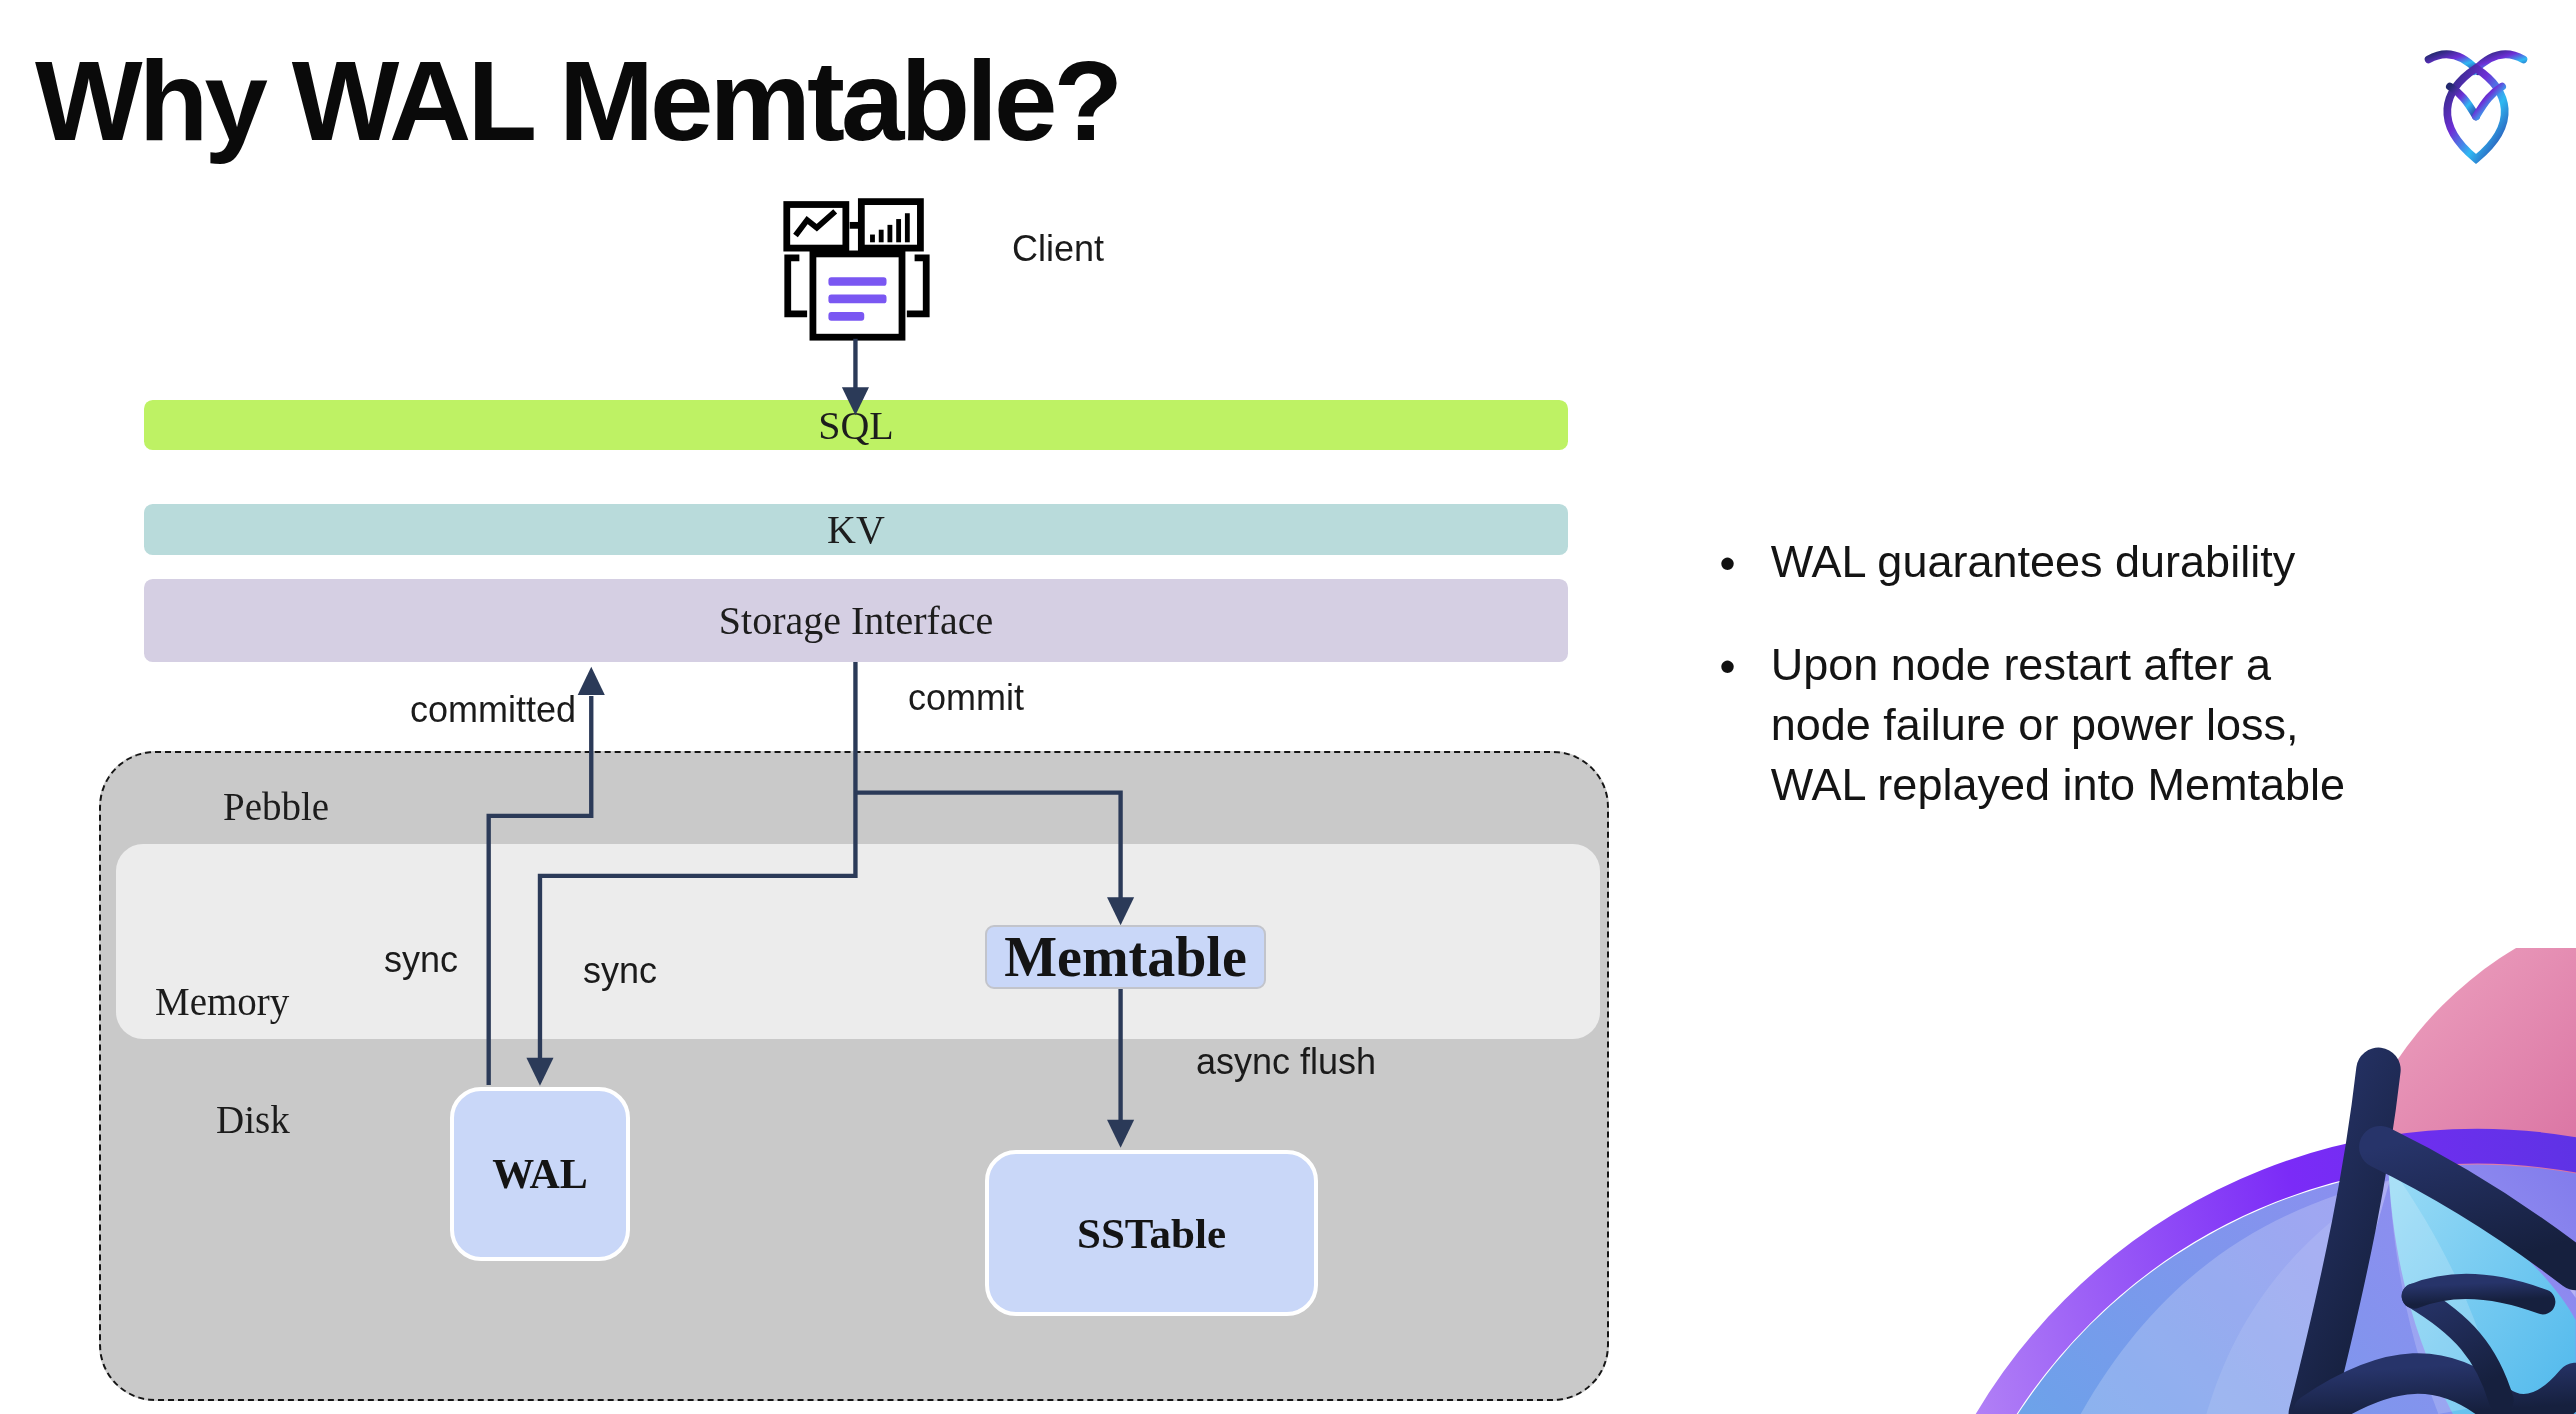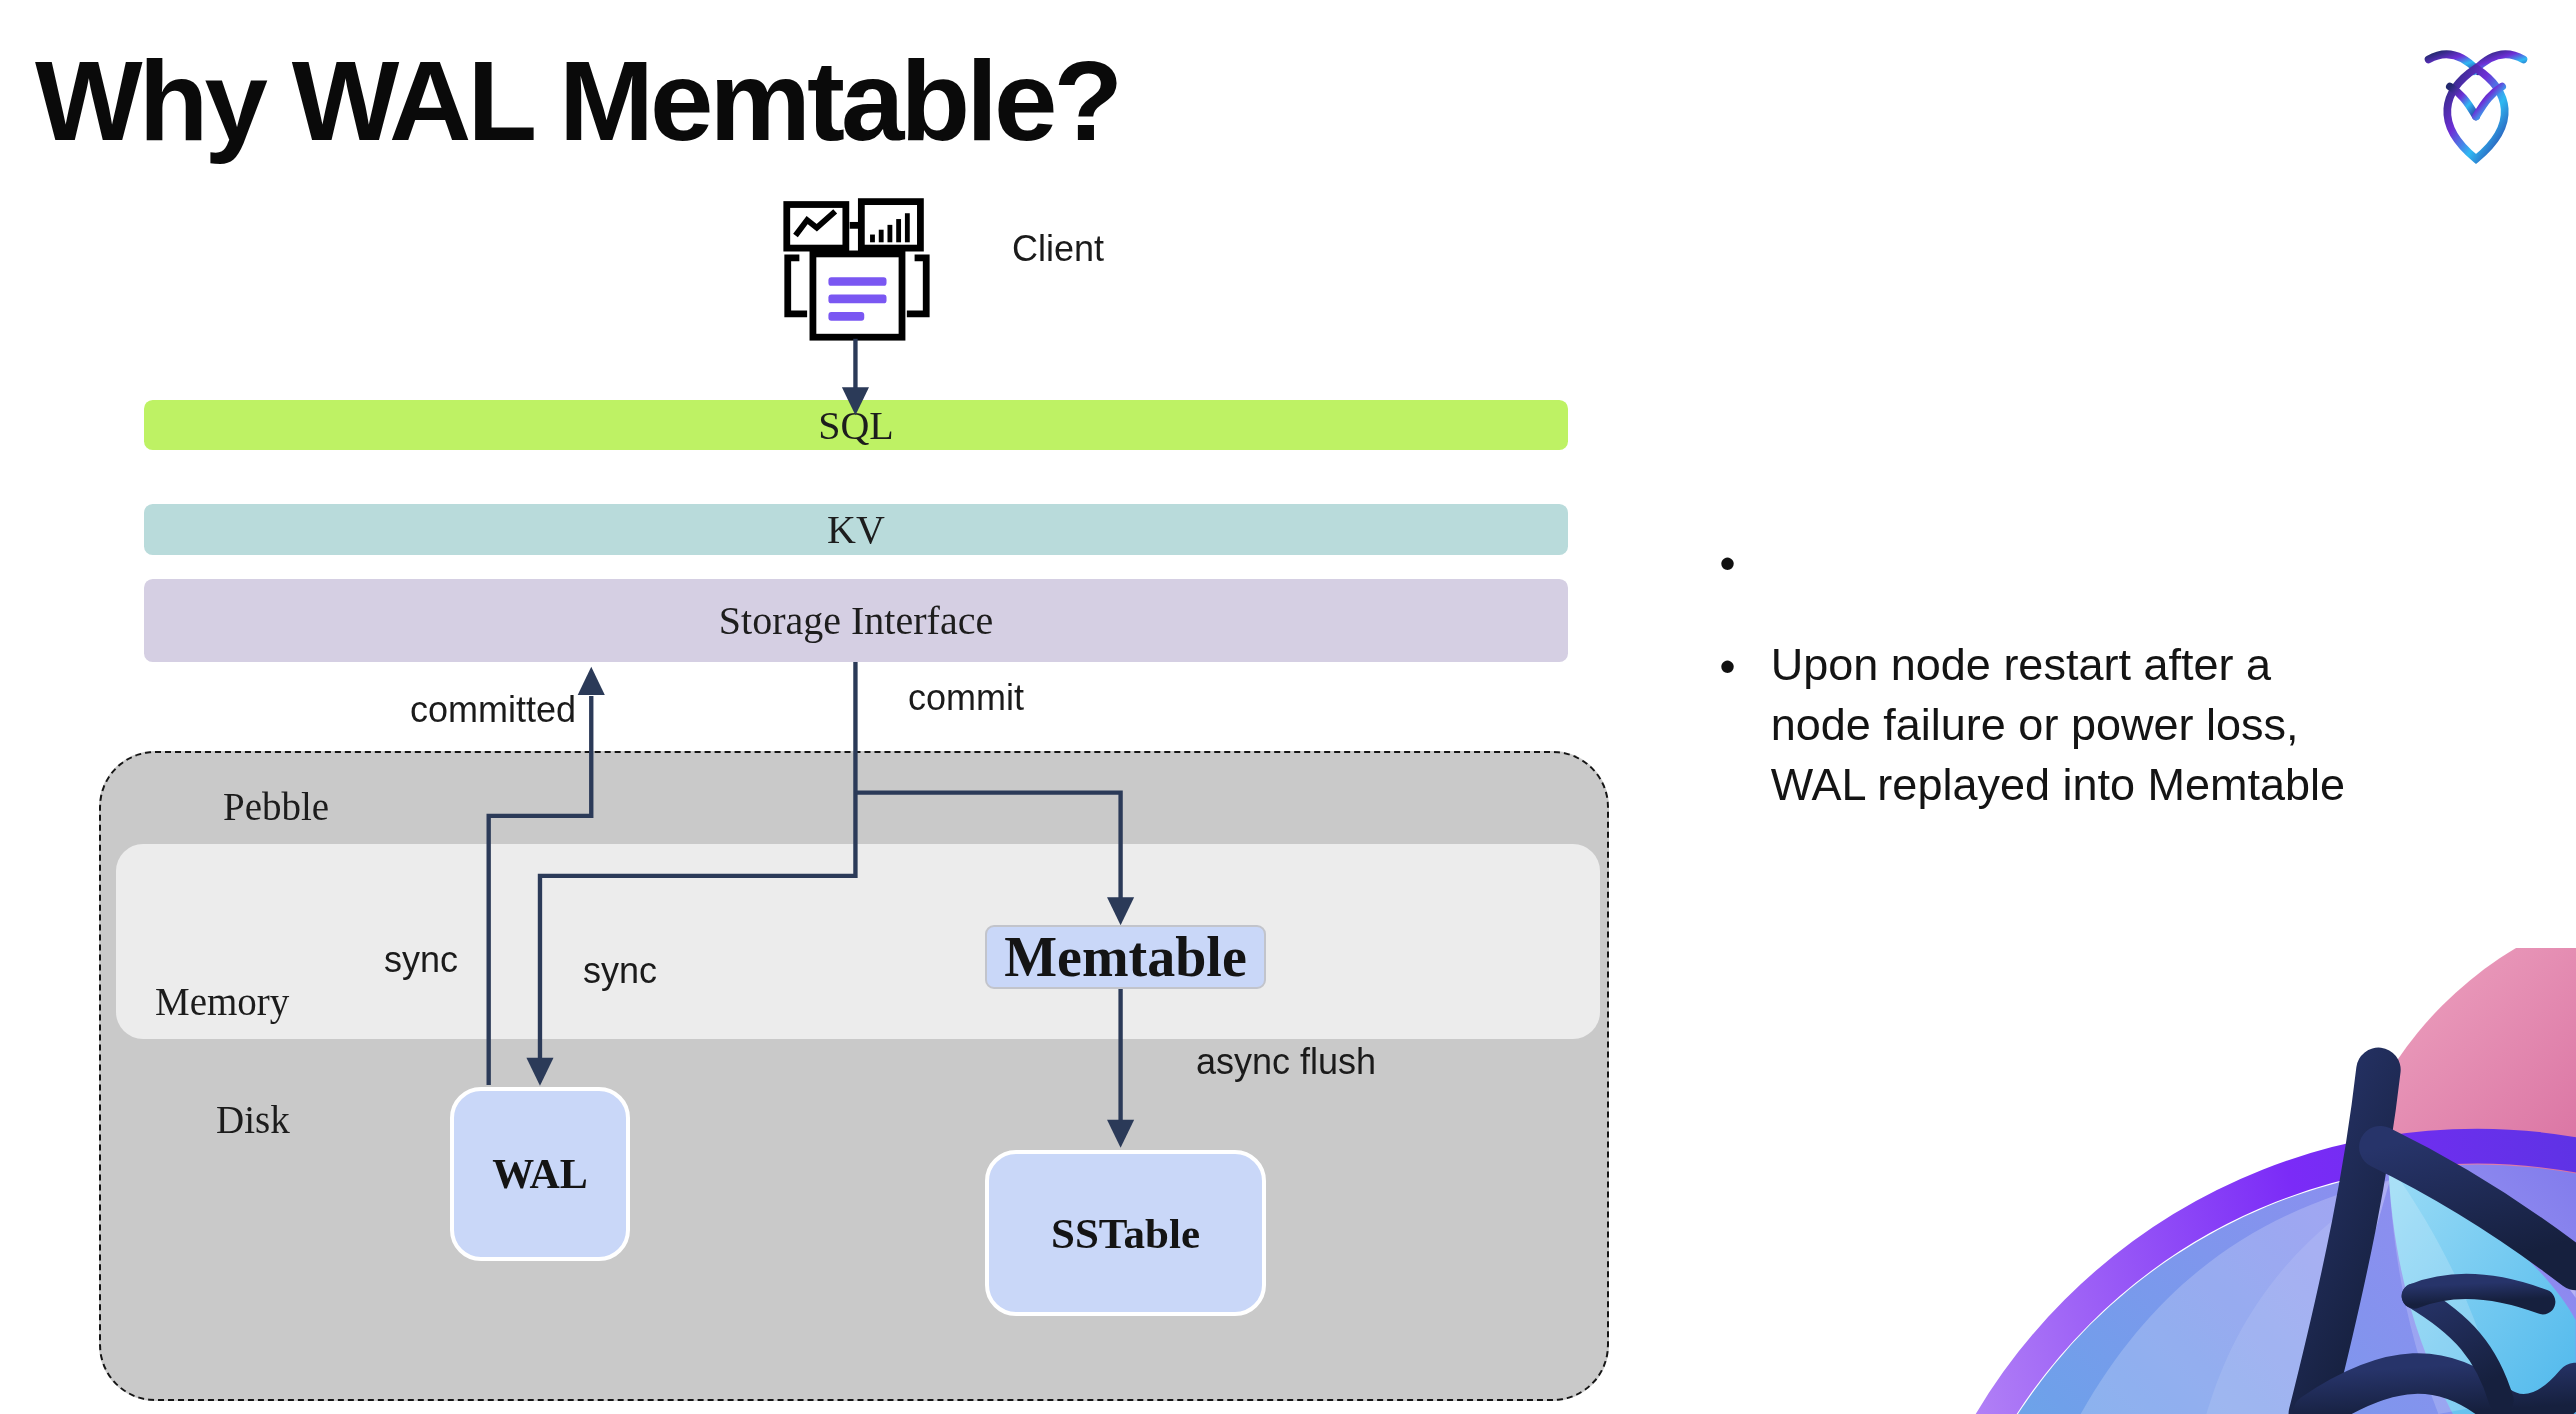--- a/index.html
+++ b/index.html
@@ -77,21 +77,21 @@
   }
   .node-wal{
     left:450px;top:1087px;width:180px;height:174px;
     border:4.8px solid #ffffff;border-radius:31px;font-size:42px;
   }
   .node-memtable{
     left:985px;top:925px;width:281px;height:64px;
     border:2.9px solid #c2c4cb;border-radius:9px;font-size:56px;
   }
   .node-sstable{
-    left:985px;top:1150px;width:281px;height:166px;
+    left:985px;top:1150px;width:333px;height:166px;
     border:4.8px solid #ffffff;border-radius:31px;font-size:43px;
   }
 
   
   .bullets{
     left:1711px;top:532px;width:881px;
     display:flex;flex-direction:column;gap:43px;
   }
   .bullet-item{display:flex;align-items:flex-start;}
   .bullet-dot{
@@ -212,20 +212,21 @@
   <div class="abs node node-memtable">
     <span>Memtable</span>
   </div>
   <div class="abs node node-sstable">
     <span>SSTable</span>
   </div>
 
   <div class="abs bullets">
     <div class="bullet-item">
       <span class="bullet-dot">●</span>
+      <span class="bullet-text">WAL guarantees durability</span>
     </div>
     <div class="bullet-item">
       <span class="bullet-dot">●</span>
       <span class="bullet-text">Upon node restart after a
 node failure or power loss,
 WAL replayed into Memtable</span>
     </div>
   </div>
 
   <div class="abs" style="left:1974px;top:948px;">

